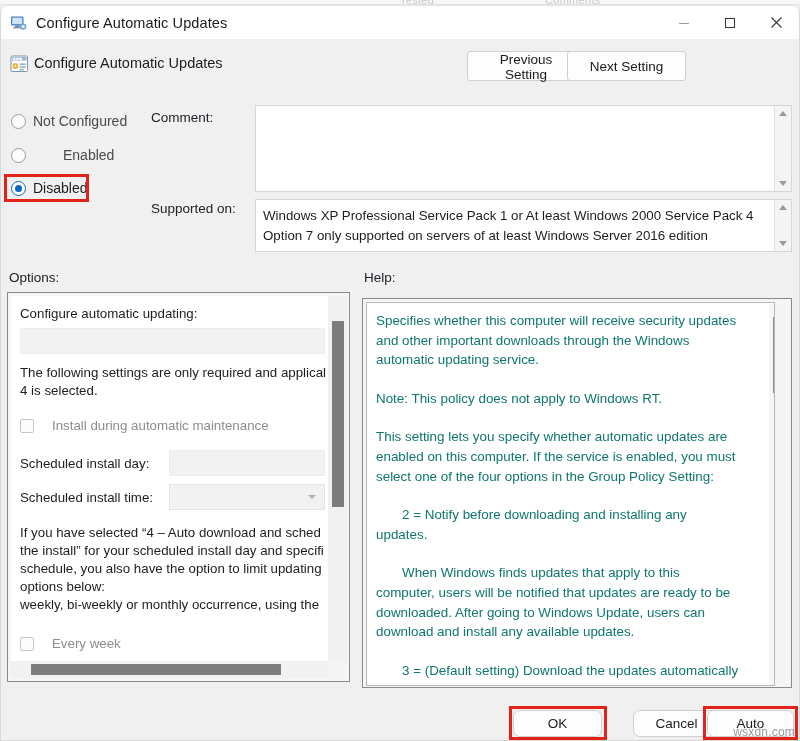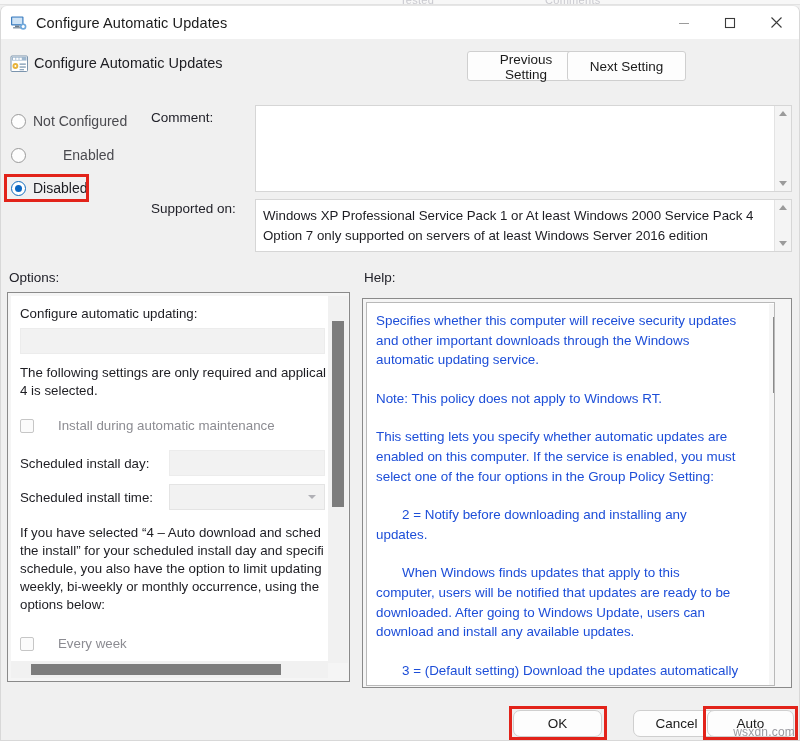--- a/index.html
+++ b/index.html
@@ -289,21 +289,21 @@
   .chk-maint { left: 9px; top: 122px; }
   .chk-week  { left: 9px; top: 340px; }
   .chk-mark {
     width: 14px; height: 14px;
     border: 1px solid #c6c6c6;
     background: #fbfbfb;
     border-radius: 2px;
     flex: 0 0 auto;
   }
   .chk-label {
-    margin-left: 24px;
+    margin-left: 18px;
     font-size: 13.3px;
     color: #8c8c92;
     white-space: nowrap;
   }
 
   .opt-text-abs {
     position: absolute;
     font-size: 13.3px;
     color: #1d1d22;
     line-height: 18px;
@@ -342,21 +342,21 @@
 
   
   .help-content {
     position: absolute;
     left: 0; top: 0;
     width: 400px;
     padding: 8px 10px 0 9px;
   }
   .help-p {
     font-size: 13.4px;
-    color: #1d4ed8;
+    color: #0f766e;
     line-height: 19.6px;
     margin: 0 16px 19px 0;
   }
   .help-p.indent { text-indent: 26px; }
 
   
   .dlg-btn {
     position: absolute;
     top: 704px;
     height: 27px;
@@ -504,22 +504,22 @@
 
         <div class="opt-text-abs" style="left:9px; top:193px;">Scheduled install time:</div>
         <div class="opt-combo combo-time">
           <span class="combo-caret"></span>
         </div>
 
         <div class="opt-text-abs" style="left:9px; top:228px;">
           <div>If you have selected “4 – Auto download and sched</div>
           <div>the install” for your scheduled install day and specifi</div>
           <div>schedule, you also have the option to limit updating</div>
+          <div>options below:</div>
           <div>weekly, bi-weekly or monthly occurrence, using the</div>
-          <div>options below:</div>
         </div>
 
         <div class="opt-check chk-week">
           <span class="chk-mark"></span>
           <span class="chk-label">Every week</span>
         </div>
       </div>
 
       <div class="vsb vsb-options">
         <div class="vsb-thumb"></div>

